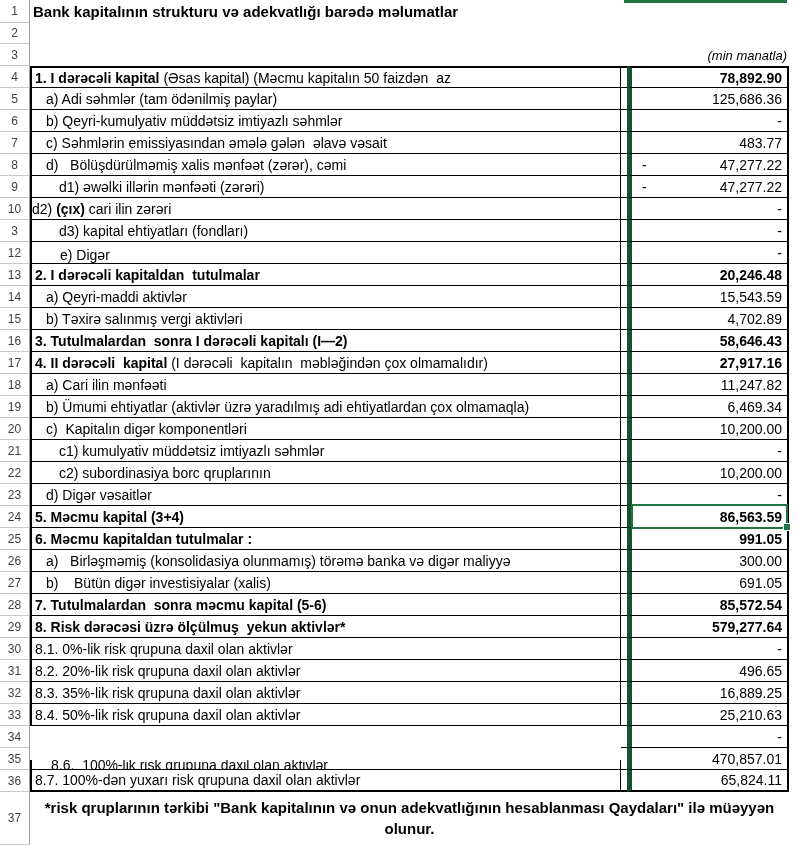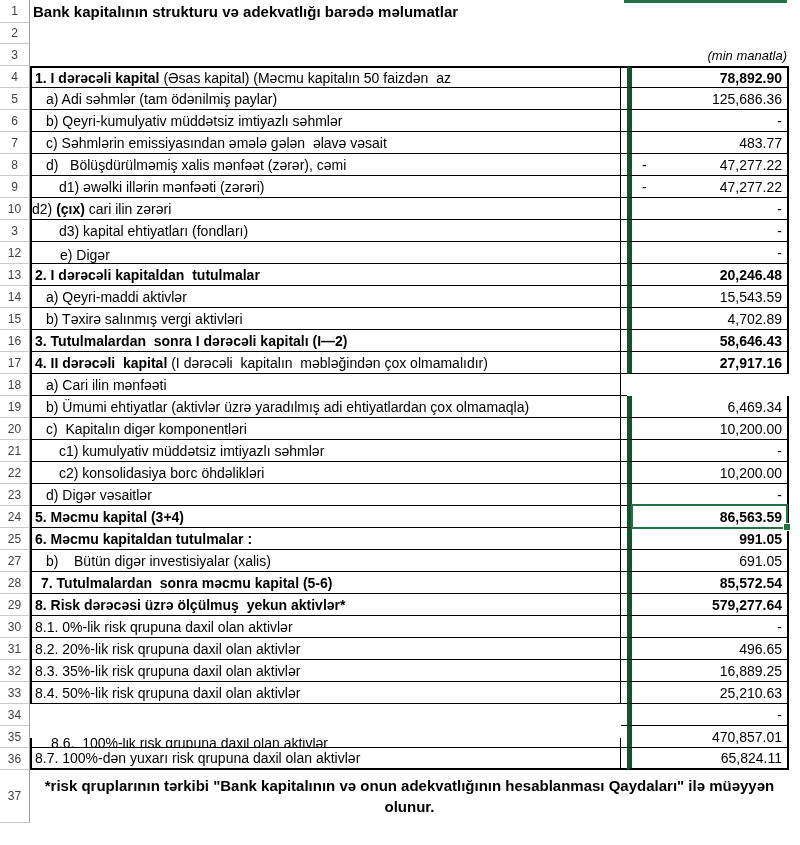--- a/index.html
+++ b/index.html
@@ -169,20 +169,23 @@
         <div class="c lab" style="padding-left: 3px;"><span class="b">4. II dərəcəli  kapital</span><span> (I dərəcəli  kapitalın  məbləğindən çox olmamalıdır)</span></div>
         <div class="sp"></div>
         <div class="c val b">
           <span class="num">27,917.16</span>
         </div>
       </div>
       <div class="r t-data">
         <div class="g">18</div>
         <div class="c lab" style="padding-left: 14px;"><span>a) Cari ilin mənfəəti</span></div>
         <div class="sp"></div>
+        <div class="c val">
+          <span class="num">11,247.82</span>
+        </div>
       </div>
       <div class="r t-data">
         <div class="g">19</div>
         <div class="c lab" style="padding-left: 14px;"><span>b) Ümumi ehtiyatlar (aktivlər üzrə yaradılmış adi ehtiyatlardan çox olmamaqla)</span></div>
         <div class="sp"></div>
         <div class="c val">
           <span class="num">6,469.34</span>
         </div>
       </div>
       <div class="r t-data">
@@ -196,21 +199,21 @@
       <div class="r t-data">
         <div class="g">21</div>
         <div class="c lab" style="padding-left: 27px;"><span>c1) kumulyativ müddətsiz imtiyazlı səhmlər</span></div>
         <div class="sp"></div>
         <div class="c val">
           <span class="num">-</span>
         </div>
       </div>
       <div class="r t-data">
         <div class="g">22</div>
-        <div class="c lab" style="padding-left: 27px;"><span>c2) konsolidasiya borc öhdəlikləri</span></div>
+        <div class="c lab" style="padding-left: 27px;"><span>c2) subordinasiya borc qruplarının</span></div>
         <div class="sp"></div>
         <div class="c val">
           <span class="num">10,200.00</span>
         </div>
       </div>
       <div class="r t-data">
         <div class="g">23</div>
         <div class="c lab" style="padding-left: 14px;"><span>d) Digər vəsaitlər</span></div>
         <div class="sp"></div>
         <div class="c val">
@@ -229,30 +232,38 @@
       </div>
       <div class="r t-data">
         <div class="g">25</div>
         <div class="c lab" style="padding-left: 3px;"><span class="b">6. Məcmu kapitaldan tutulmalar :</span></div>
         <div class="sp"></div>
         <div class="c val b">
           <span class="num">991.05</span>
         </div>
       </div>
       <div class="r t-data">
+        <div class="g">26</div>
+        <div class="c lab" style="padding-left: 14px;"><span>a)   Birləşməmiş (konsolidasiya olunmamış) törəmə banka və digər maliyyə</span></div>
+        <div class="sp"></div>
+        <div class="c val">
+          <span class="num">300.00</span>
+        </div>
+      </div>
+      <div class="r t-data">
         <div class="g">27</div>
         <div class="c lab" style="padding-left: 14px;"><span>b)    Bütün digər investisiyalar (xalis)</span></div>
         <div class="sp"></div>
         <div class="c val">
           <span class="num">691.05</span>
         </div>
       </div>
       <div class="r t-data">
         <div class="g">28</div>
-        <div class="c lab" style="padding-left: 9px;"><span class="b">7. Tutulmalardan  sonra məcmu kapital (5-6)</span></div>
+        <div class="c lab" style="padding-left: 3px;"><span class="b">7. Tutulmalardan  sonra məcmu kapital (5-6)</span></div>
         <div class="sp"></div>
         <div class="c val b">
           <span class="num">85,572.54</span>
         </div>
       </div>
       <div class="r t-data">
         <div class="g">29</div>
         <div class="c lab" style="padding-left: 3px;"><span class="b">8. Risk dərəcəsi üzrə ölçülmuş  yekun aktivlər*</span></div>
         <div class="sp"></div>
         <div class="c val b">

